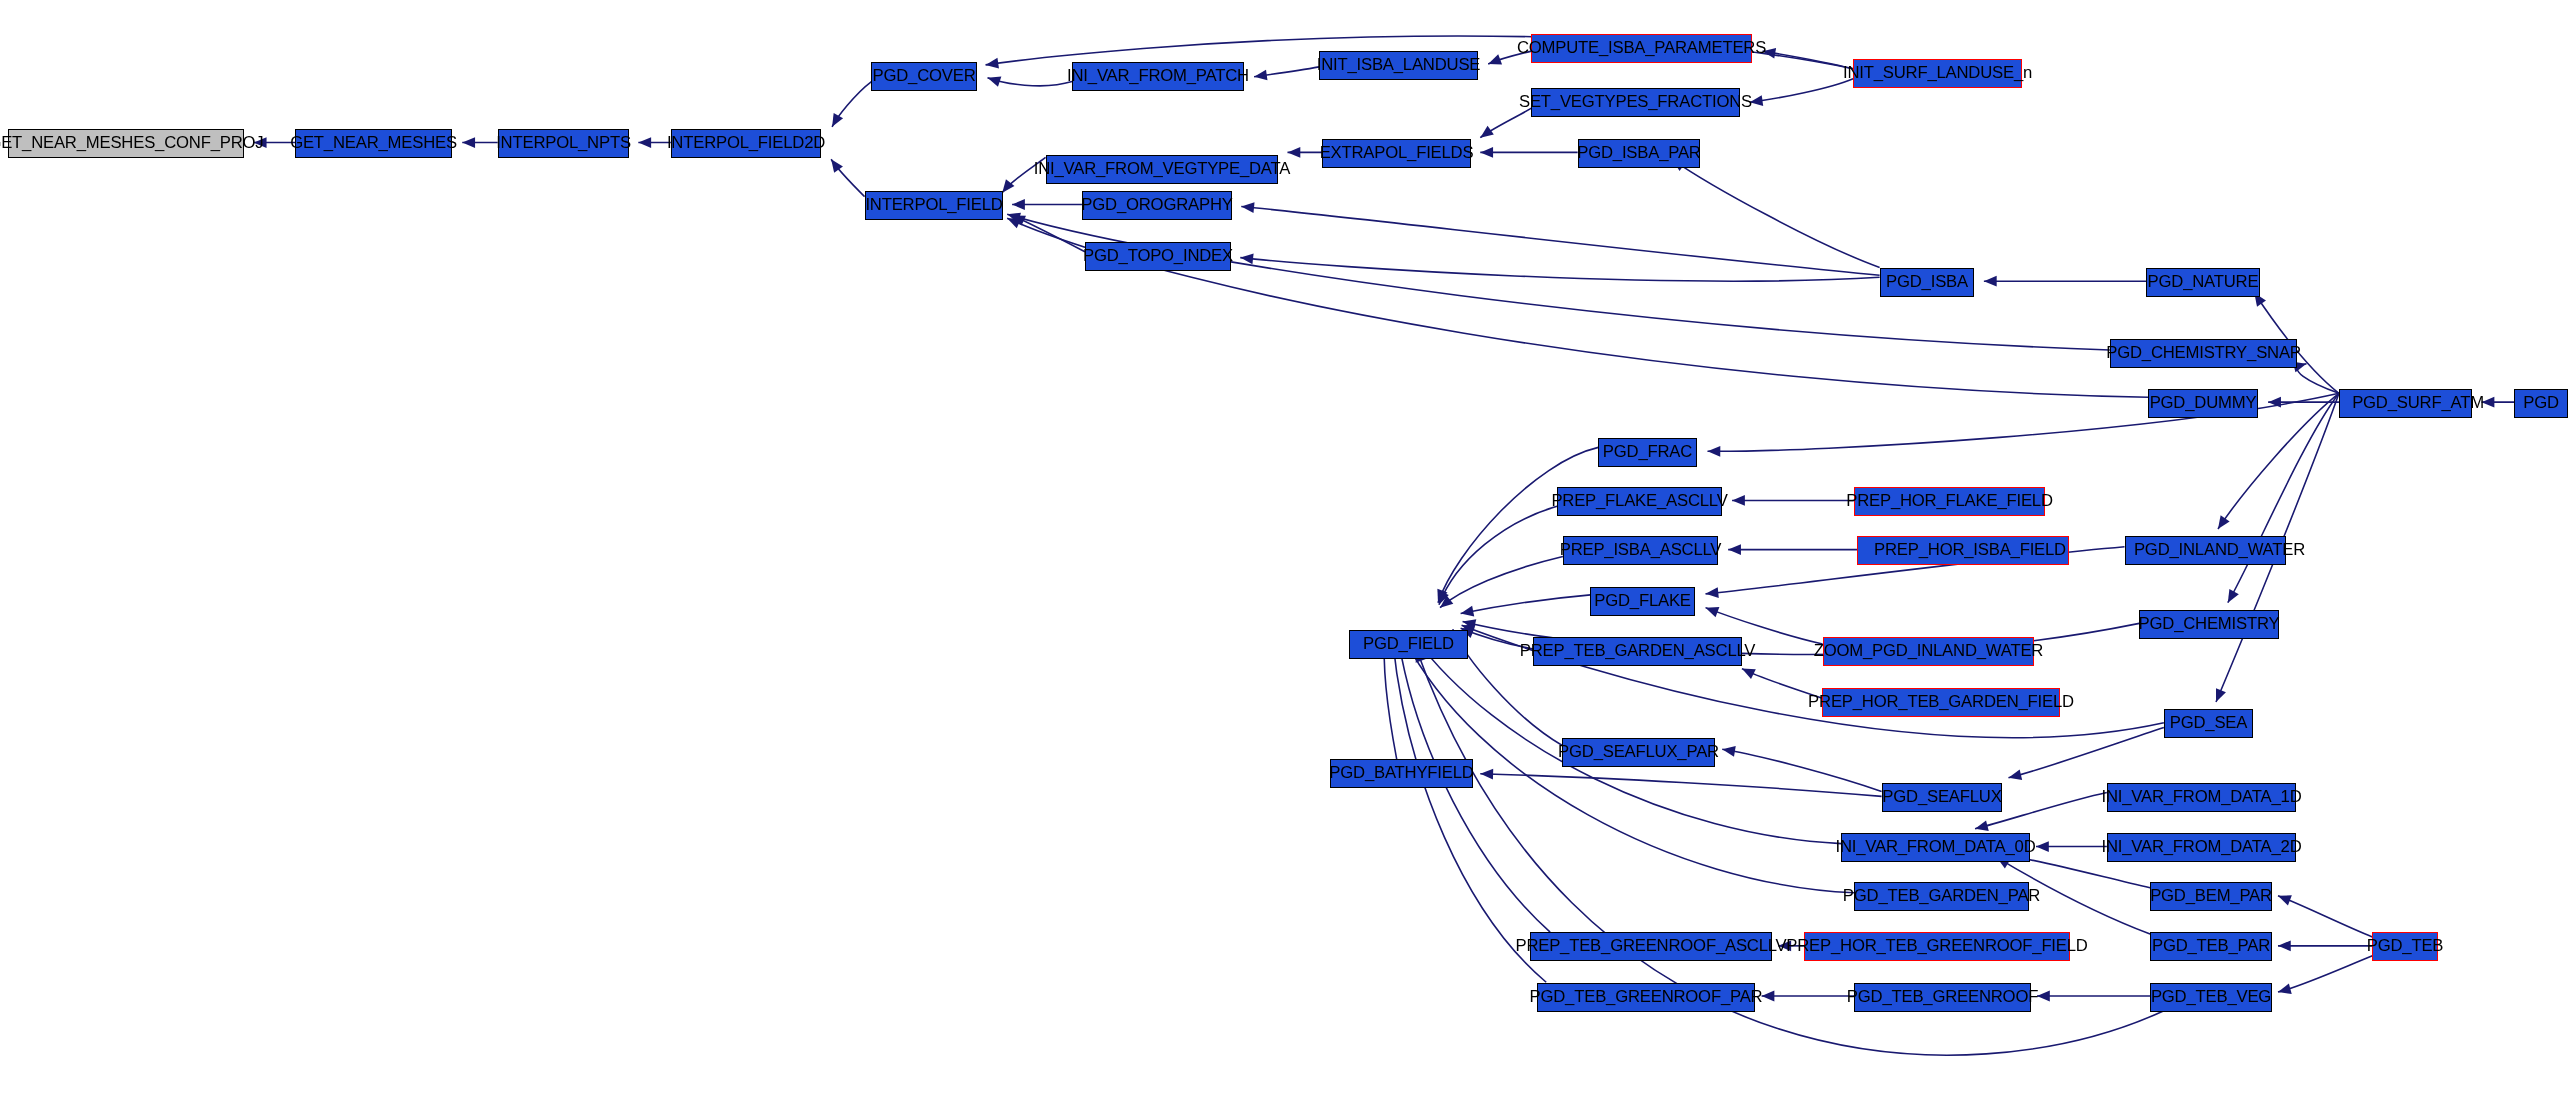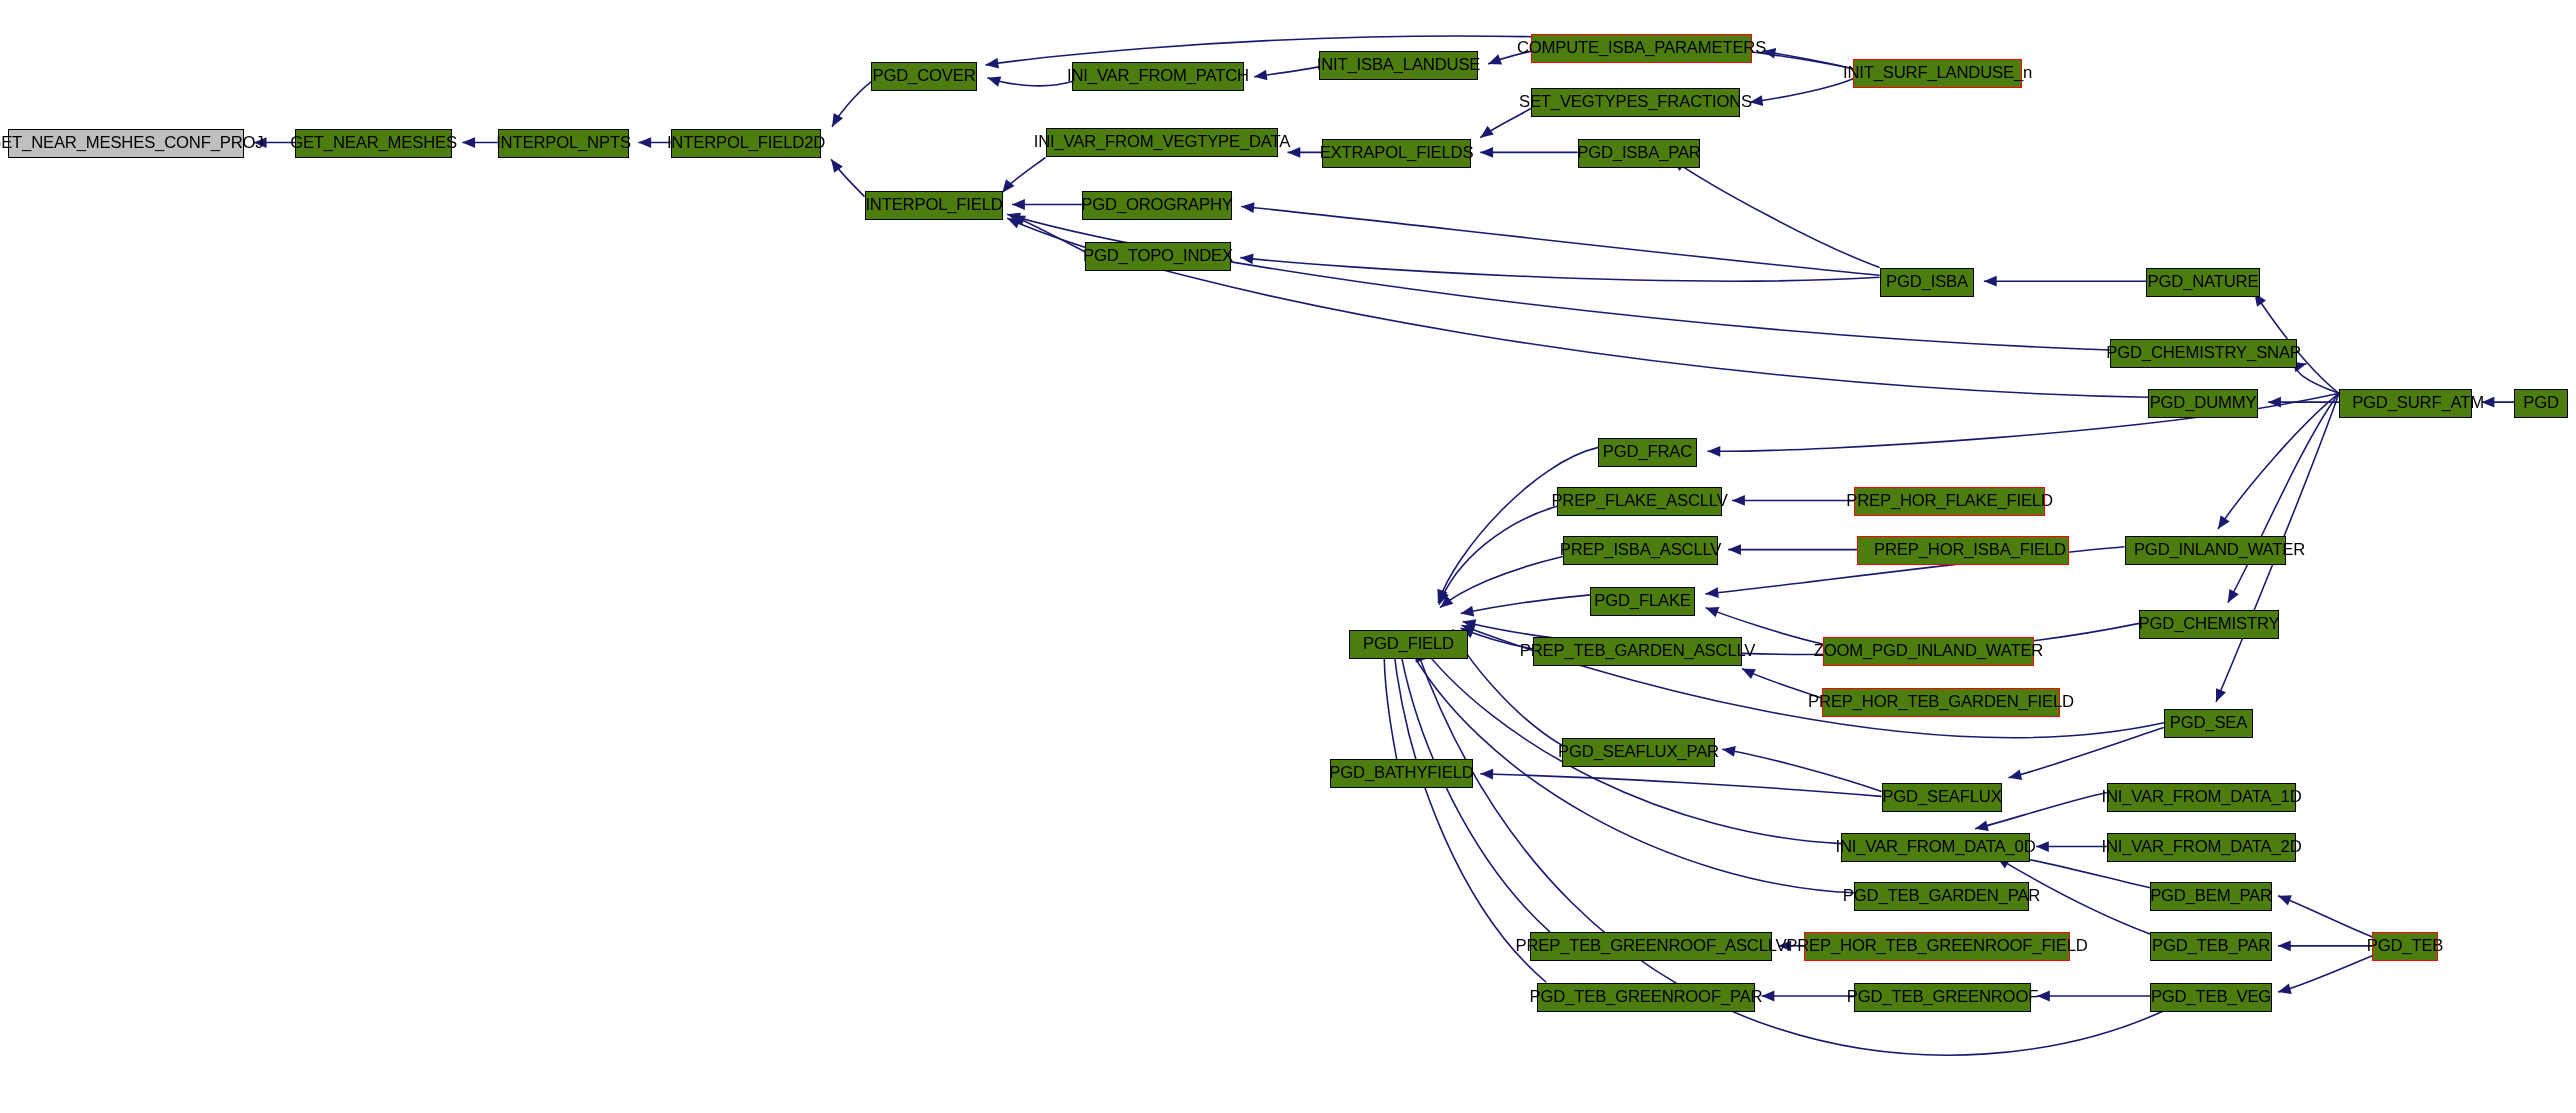--- a/index.html
+++ b/index.html
@@ -30,21 +30,21 @@
     width: 2576px;
     height: 1113px;
   }
   .node {
     position: absolute;
     box-sizing: border-box;
     display: flex;
     align-items: center;
     justify-content: center;
     border: 1px solid #000000;
-    background: #4d7c0f;
+    background: #1d4ed8;
     color: #000000;
     font-family: "Liberation Sans", sans-serif;
     font-size: 16.7px;
     line-height: 1;
     letter-spacing: -0.2px;
     white-space: nowrap;
     cursor: pointer;
   }
   .node.red {
     border-color: #ff0000;
@@ -226,21 +226,21 @@
       </div>
       <div class="node red" style="left: 1531px; top: 34px; width: 221px; height: 28.5px;">
         <span class="lbl">COMPUTE_ISBA_PARAMETERS</span>
       </div>
       <div class="node red" style="left: 1853px; top: 59px; width: 169px; height: 28.5px;">
         <span class="lbl">INIT_SURF_LANDUSE_n</span>
       </div>
       <div class="node" style="left: 1531px; top: 88px; width: 209px; height: 28.5px;">
         <span class="lbl">SET_VEGTYPES_FRACTIONS</span>
       </div>
-      <div class="node" style="left: 1046px; top: 128px; width: 232px; height: 28.5px;">
+      <div class="node" style="left: 1046px; top: 155px; width: 232px; height: 28.5px;">
         <span class="lbl">INI_VAR_FROM_VEGTYPE_DATA</span>
       </div>
       <div class="node" style="left: 1322px; top: 139px; width: 149px; height: 28.5px;">
         <span class="lbl">EXTRAPOL_FIELDS</span>
       </div>
       <div class="node" style="left: 1578px; top: 139px; width: 122px; height: 28.5px;">
         <span class="lbl">PGD_ISBA_PAR</span>
       </div>
       <div class="node" style="left: 1082px; top: 191px; width: 150px; height: 28.5px;">
         <span class="lbl">PGD_OROGRAPHY</span>

